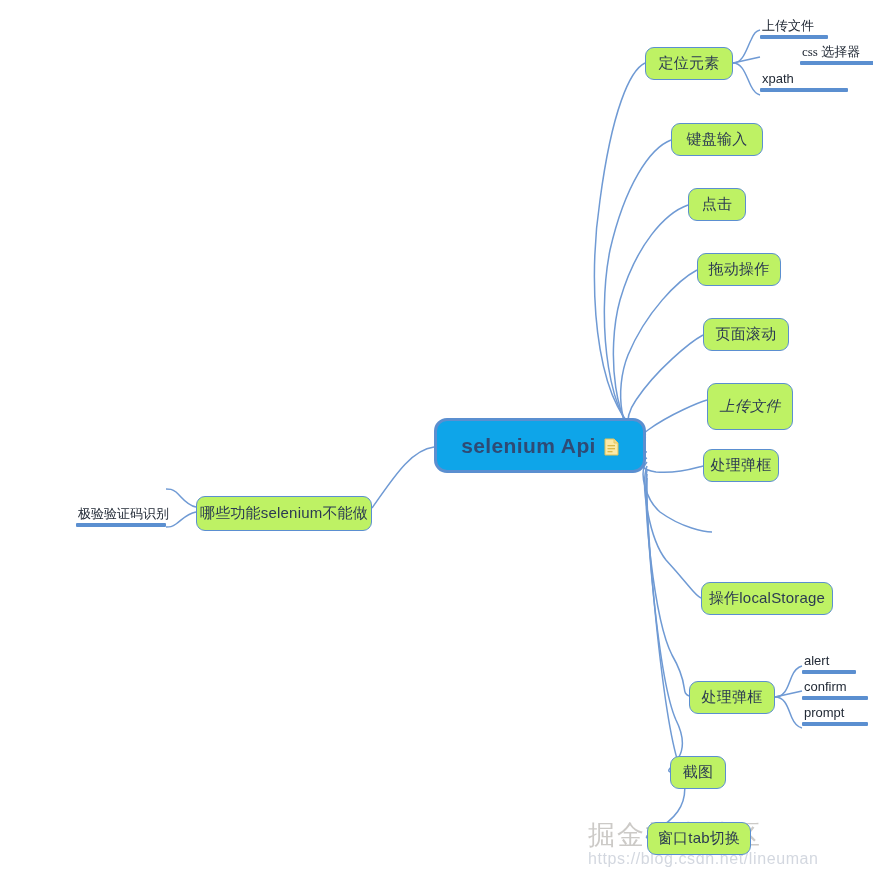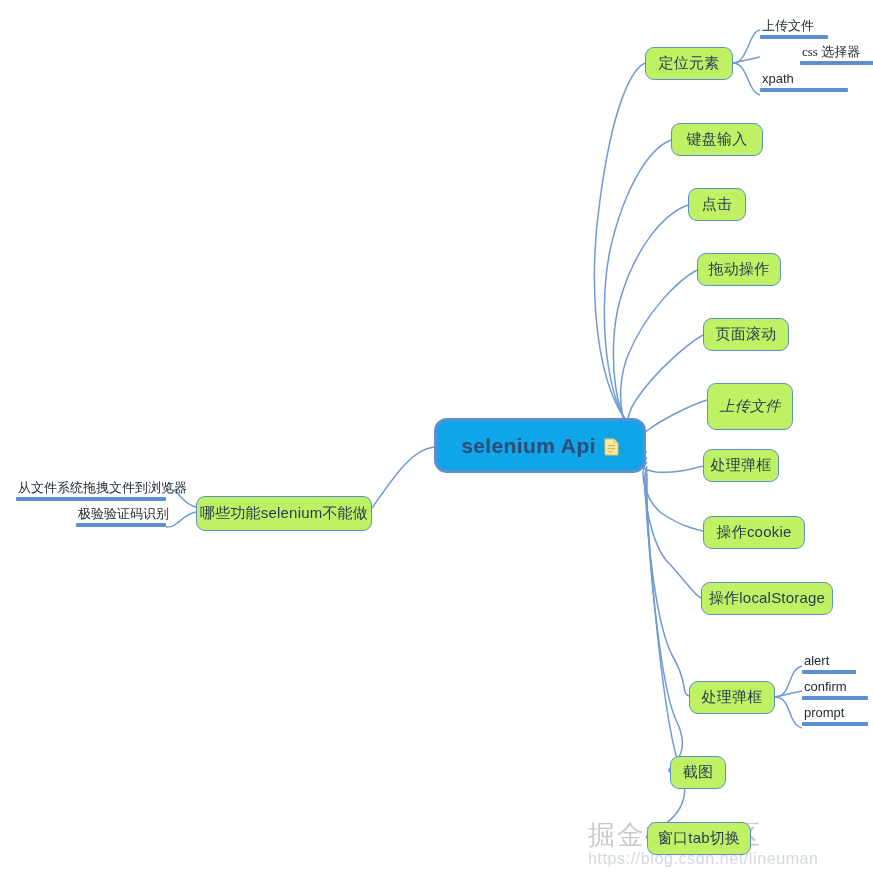--- a/index.html
+++ b/index.html
@@ -169,23 +169,20 @@
   </div>
 
   <div class="node" style="left:707px; top:383px; width:86px; height:47px;font-style:italic;">
     <span>上传文件</span>
   </div>
 
   <div class="node" style="left:703px; top:449px; width:76px; height:33px;">
     <span>处理弹框</span>
   </div>
 
-  <div class="node" style="left:703px; top:516px; width:102px; height:33px;">
-    <span>操作cookie</span>
-  </div>
 
   <div class="node" style="left:701px; top:582px; width:132px; height:33px;">
     <span>操作localStorage</span>
   </div>
 
   <div class="node" style="left:689px; top:681px; width:86px; height:33px;">
     <span>处理弹框</span>
   </div>
 
   <div class="node" style="left:670px; top:756px; width:56px; height:33px;">
@@ -223,24 +220,20 @@
 
   <div class="leaf" style="left:802px; top:705px; width:68px;">
     <span class="leaf-text">prompt</span>
     <span class="leaf-bar" style="width:66px;"></span>
   </div>
 
   <div class="node" style="left:196px; top:496px; width:176px; height:35px;">
     <span>哪些功能selenium不能做</span>
   </div>
 
-  <div class="leaf left-leaf" style="left:16px; top:480px; width:150px;">
-    <span class="leaf-text">从文件系统拖拽文件到浏览器</span>
-    <span class="leaf-bar" style="width:150px;"></span>
-  </div>
 
   <div class="leaf left-leaf" style="left:76px; top:506px; width:90px;">
     <span class="leaf-text">极验验证码识别</span>
     <span class="leaf-bar" style="width:90px;"></span>
   </div>
 
   <div class="watermark" style="left:588px; top:820px;">
     <span class="wm-title">掘金技术社区</span>
     <span class="wm-url">https://blog.csdn.net/lineuman</span>
   </div>

